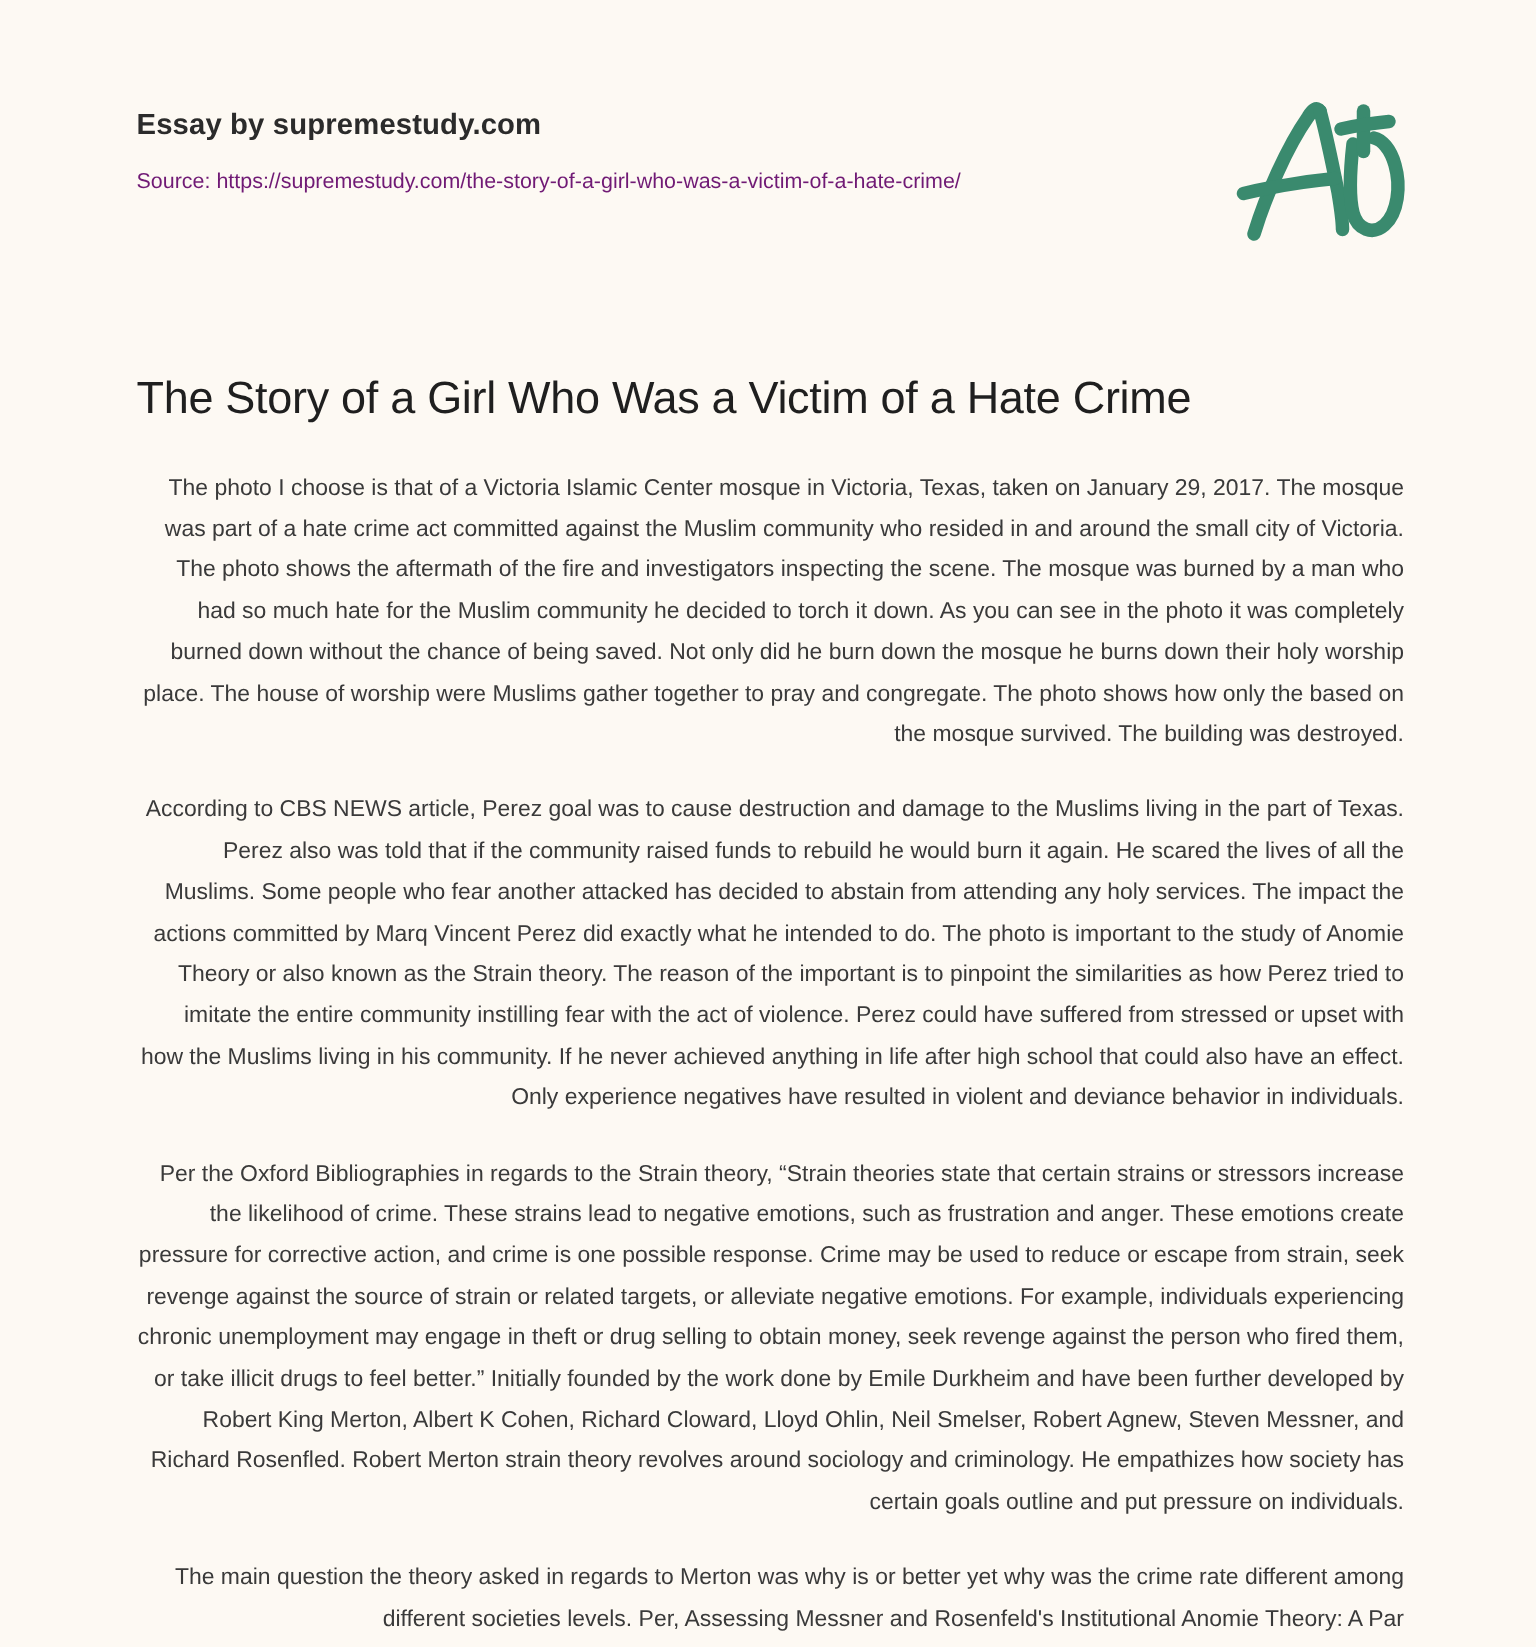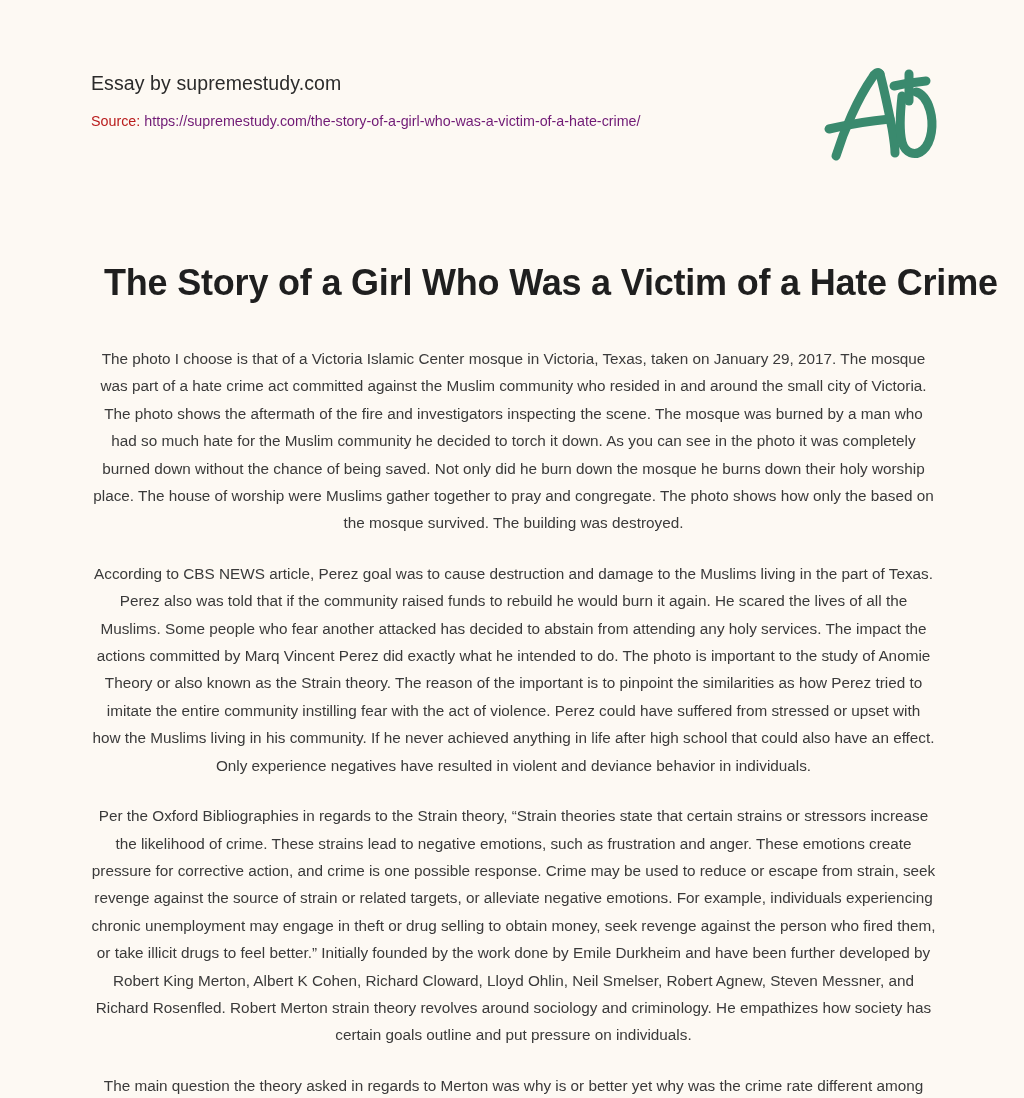--- a/index.html
+++ b/index.html
@@ -34,38 +34,38 @@
 
   .header-text {
     position: absolute;
     left: 91px;
     top: 72px;
     width: 720px;
   }
 
   .essay-by {
     font-size: 19.5px;
-    font-weight: normal;
+    font-weight: bold;
     color: #2b2b2b;
     letter-spacing: 0.1px;
     line-height: 1.2;
     margin: 0;
     white-space: nowrap;
   }
 
   .source-line {
     margin: 0;
     padding-top: 17px;
     font-size: 14.3px;
     line-height: 1.3;
     white-space: nowrap;
   }
 
   .source-label {
-    color: #b91c1c;
+    color: #701a75;
   }
 
   .source-url {
     color: #701a75;
     text-decoration: none;
   }
 
   
   .logo {
     position: absolute;
@@ -82,39 +82,39 @@
 
   
   .article {
     position: absolute;
     left: 91px;
     top: 247px;
     width: 845px;
   }
 
   .article-title {
-    margin: 13px;
-    font-size: 36px;
-    font-weight: bold;
+    margin: 0;
+    font-size: 30px;
+    font-weight: normal;
     color: #1f1f1f;
     line-height: 1.25;
     letter-spacing: -0.2px;
     white-space: nowrap;
   }
 
   .body-copy {
     padding-top: 27px;
   }
 
   .body-copy p {
     margin: 0 0 23px 0;
     font-size: 15.3px;
     line-height: 27.4px;
     color: #3a3a3a;
-    text-align: center;
+    text-align: right;
   }
 
   .body-copy p:last-child {
     margin-bottom: 1px;
   }
 </style>
 </head>
 <body>
 
 <div class="page">

